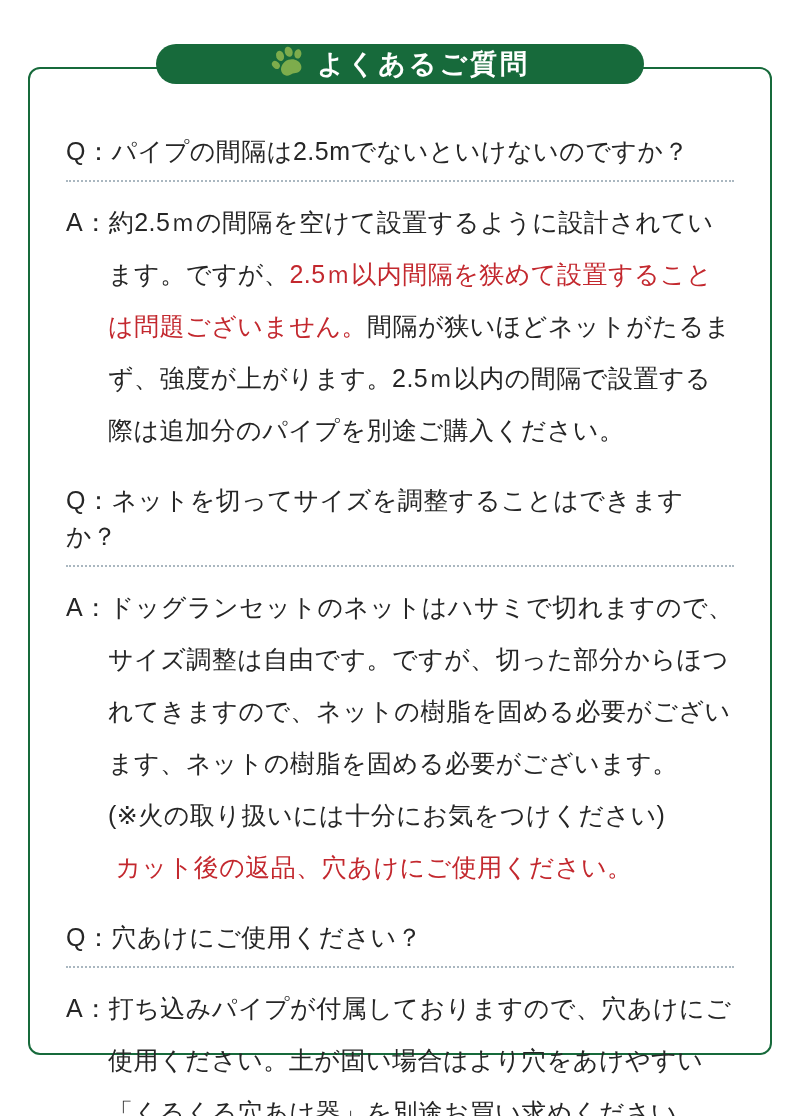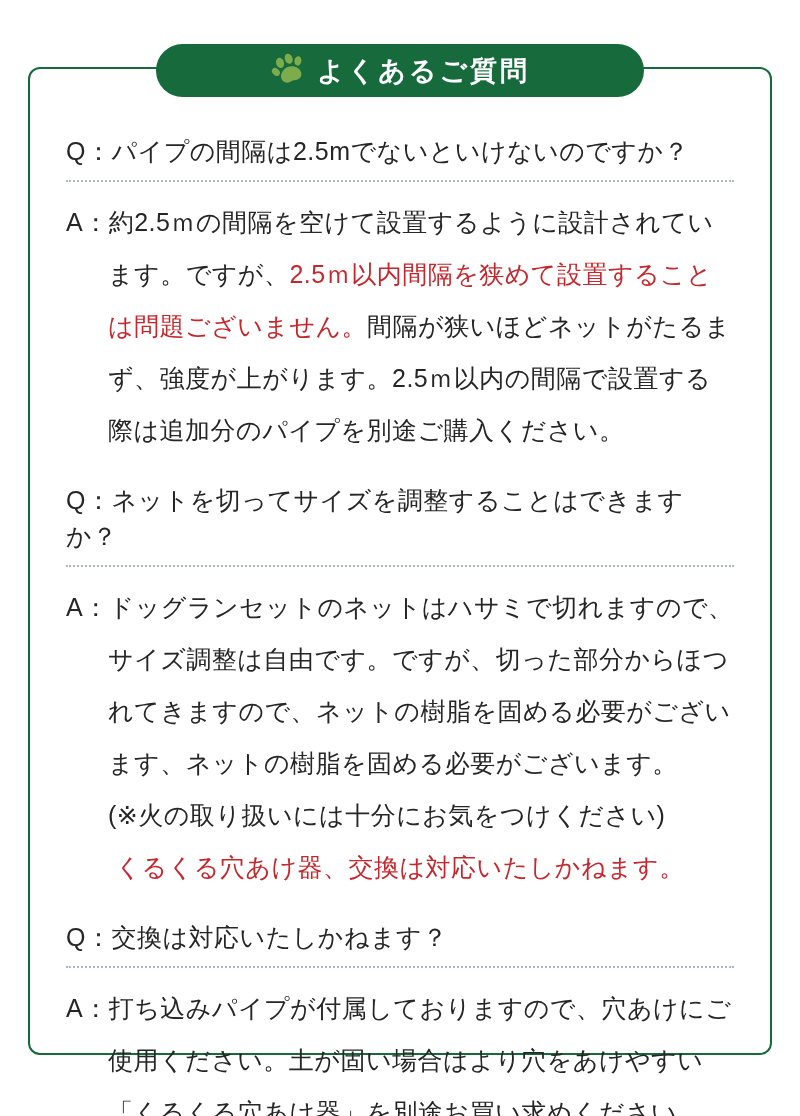--- a/index.html
+++ b/index.html
@@ -25,21 +25,21 @@
     left: 28px; top: 67px;
     width: 744px; height: 988px;
     border: 2px solid var(--green);
     border-radius: 12px;
     background: var(--white);
   }
   .pill {
     position: absolute;
     top: 44px; left: 50%;
     transform: translateX(-50%);
-    min-width: 488px; height: 53px;
+    min-width: 488px; height: 40px;
     background: var(--green);
     border-radius: 27px;
     display: flex; align-items: center; justify-content: center;
     gap: 9px;
     padding: 0 34px;
     z-index: 2;
     white-space: nowrap;
   }
   .paw { display: inline-flex; flex: 0 0 auto; margin-top: -2px; }
   .pill-title {
@@ -95,22 +95,22 @@
   <div class="faq-list" id="faq-list">
   <div class="faq-item">
     <div class="question"><span class="q-label">Q：</span><span class="q-text">パイプの間隔は2.5mでないといけないのですか？</span></div>
     <div class="divider"></div>
     <div class="answer"><span class="a-label">A：</span><span class="a-body"><span class="seg">約2.5ｍの間隔を空けて設置するように設計されています。ですが、</span><span class="seg red">2.5ｍ以内間隔を狭めて設置することは問題ございません。</span><span class="seg">間隔が狭いほどネットがたるまず、強度が上がります。2.5ｍ以内の間隔で設置する際は追加分のパイプを別途ご購入ください。</span></span></div>
   </div>
 
   <div class="faq-item">
     <div class="question"><span class="q-label">Q：</span><span class="q-text">ネットを切ってサイズを調整することはできますか？</span></div>
     <div class="divider"></div>
-    <div class="answer"><span class="a-label">A：</span><span class="a-body"><span class="seg">ドッグランセットのネットはハサミで切れますので、サイズ調整は自由です。ですが、切った部分からほつれてきますので、ネットの樹脂を固める必要がございます、ネットの樹脂を固める必要がございます。</span><br><span class="seg">(※火の取り扱いには十分にお気をつけください)</span><br><span class="seg red"> くるくる穴あけ器、交換は対応いたしかねます。</span><br></span></div>
+    <div class="answer"><span class="a-label">A：</span><span class="a-body"><span class="seg">ドッグランセットのネットはハサミで切れますので、サイズ調整は自由です。ですが、切った部分からほつれてきますので、ネットの樹脂を固める必要がございます、ネットの樹脂を固める必要がございます。</span><br><span class="seg">(※火の取り扱いには十分にお気をつけください)</span><br><span class="seg red"> カット後の返品、穴あけにご使用ください。</span><br></span></div>
   </div>
 
   <div class="faq-item">
-    <div class="question"><span class="q-label">Q：</span><span class="q-text">交換は対応いたしかねます？</span></div>
+    <div class="question"><span class="q-label">Q：</span><span class="q-text">穴あけにご使用ください？</span></div>
     <div class="divider"></div>
     <div class="answer"><span class="a-label">A：</span><span class="a-body"><span class="seg">打ち込みパイプが付属しておりますので、穴あけにご使用ください。土が固い場合はより穴をあけやすい「くるくる穴あけ器」を別途お買い求めください。</span></span></div>
   </div>
 </div>
 </div>
 
 </body></html>

